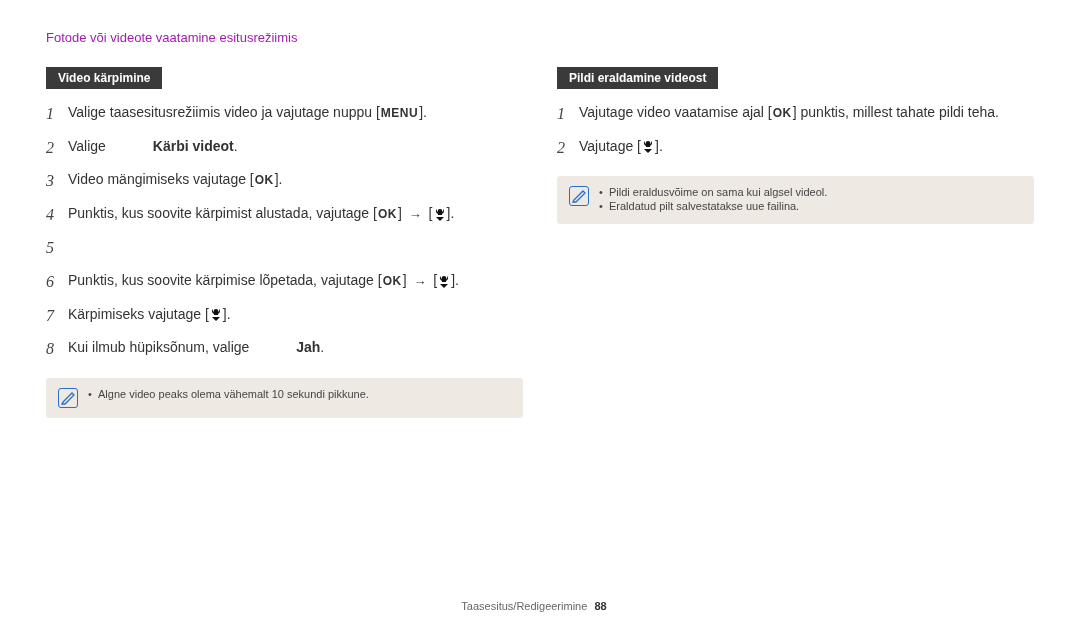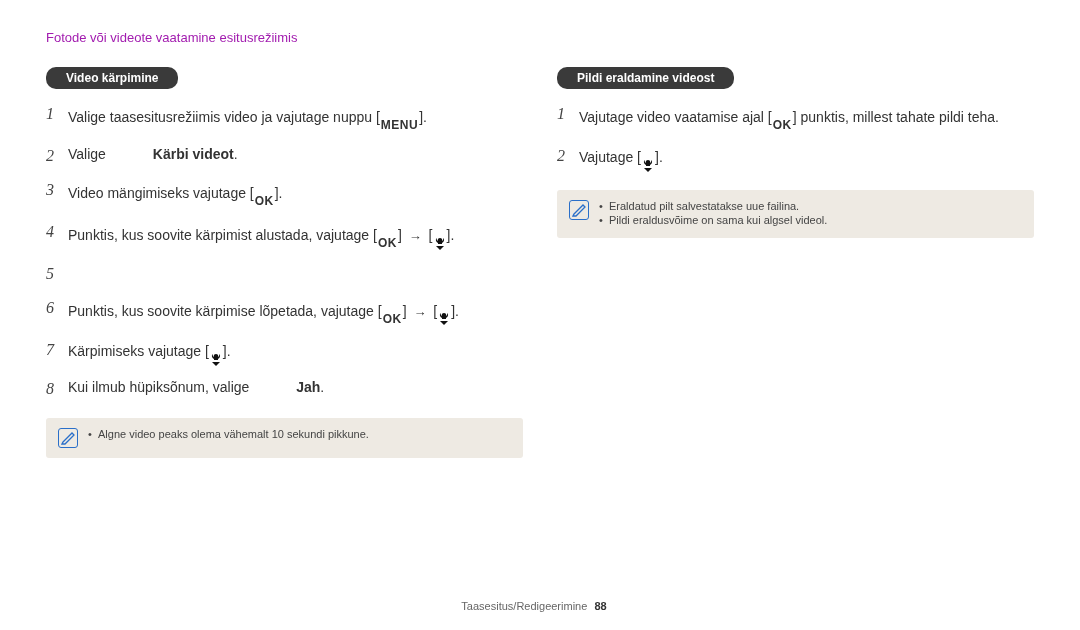--- a/index.html
+++ b/index.html
@@ -21,22 +21,22 @@
     display: flex;
     gap: 34px;
   }
   .col { flex: 1; min-width: 0; }
   .pill {
     display: inline-block;
     background: #3a3a3a;
     color: #fff;
     font-size: 12px;
     font-weight: bold;
-    padding: 4px 20px;
-    border-radius: 10px;
+    padding: 4px 12px;
+    border-radius: 0;
     margin-bottom: 14px;
   }
   .steps { list-style: none; margin-bottom: 18px; }
   .step-row {
     display: flex;
     align-items: flex-start;
     margin-bottom: 12px;
     font-size: 14px;
     line-height: 1.35;
   }
@@ -47,21 +47,20 @@
     font-family: Georgia, 'Times New Roman', serif;
     color: #444;
     font-size: 16px;
   }
   .step-text { flex: 1; }
   .step-text b { font-weight: bold; padding-left: 43px; }
   .icon-inline {
     display: inline-flex;
     align-items: center;
     vertical-align: middle;
-    margin-top: 14px;
   }
   .icon-box {
     display: inline-flex;
     align-items: center;
     font-weight: bold;
     font-size: 12px;
     letter-spacing: 0.5px;
     padding: 0 1px;
   }
   .menu-icon { font-family: Arial; font-weight: bold; font-size: 12px; letter-spacing: 0.5px; }
@@ -184,22 +183,22 @@
             </span>].</span>
         </li>
       </ol>
     <div class="note-box">
       <div class="note-icon">
         <svg width="14" height="14" viewBox="0 0 14 14">
             <path d="M2 11 L11 2 L13 4 L4 13 L1 13 Z" fill="none" stroke="#2a6fc9" stroke-width="1.3"></path>
           </svg>
       </div>
       <ul class="note-list" id="right-notes">
+          <li>Pildi eraldusvõime on sama kui algsel videol.</li>
           <li>Eraldatud pilt salvestatakse uue failina.</li>
-          <li>Pildi eraldusvõime on sama kui algsel videol.</li>
         </ul>
     </div>
   </div>
 </div>
 
 <div class="footer">
   <span>Taasesitus/Redigeerimine</span>
   <span class="pg">88</span>
 </div>
 

